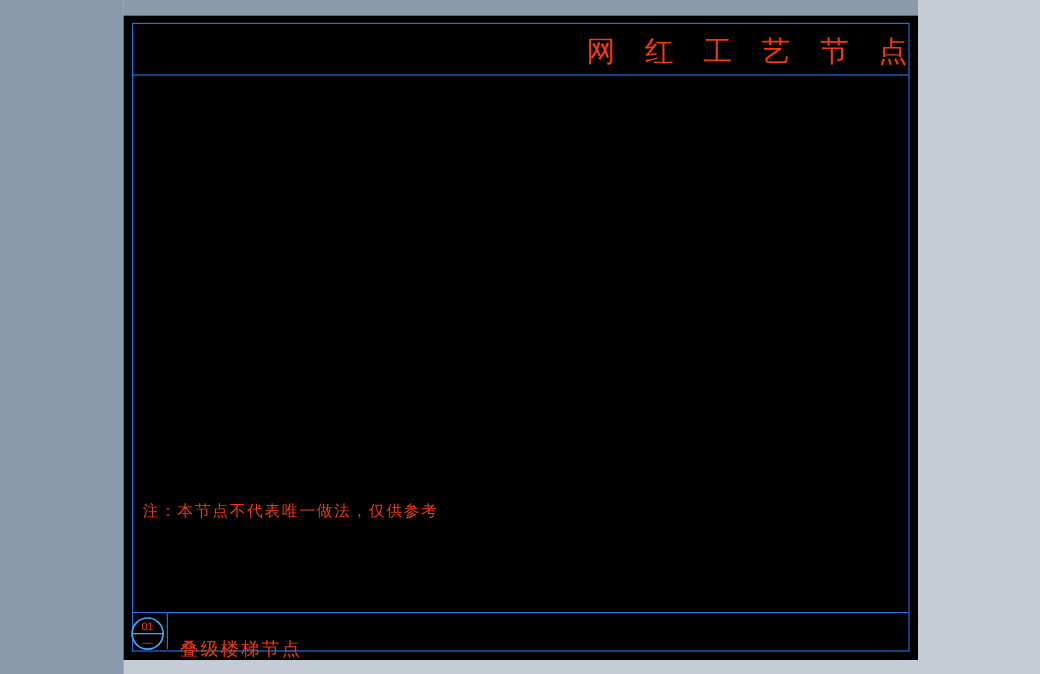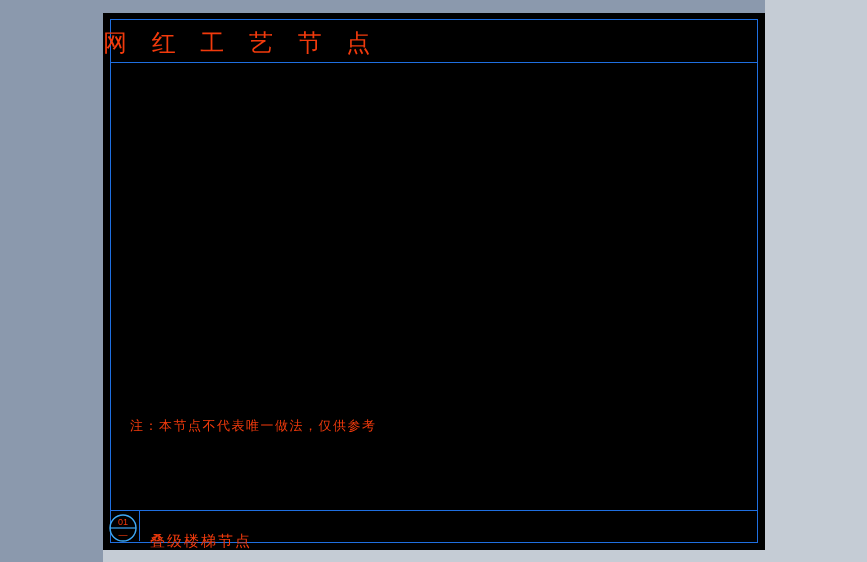--- a/index.html
+++ b/index.html
@@ -4,23 +4,23 @@
 <style>
   html,body{margin:0;padding:0;}
   body{background:#c5ccd5;font-family:"Liberation Sans", sans-serif;}
   .stage{position:relative;width:867px;height:562px;overflow:hidden;background:#c5ccd5;}
   .gutter-left{position:absolute;left:0;top:0;width:103px;height:562px;background:#8b99ad;}
   .gutter-top{position:absolute;left:103px;top:0;width:662px;height:13px;background:#8b99ad;}
   .canvas{position:absolute;left:103px;top:13px;width:662px;height:537px;background:#000;}
   .frame{position:absolute;left:110px;top:19px;width:646px;height:522px;border:1px solid #1f6fe0;}
   .hline{position:absolute;background:#1f6fe0;height:1px;}
   .vline{position:absolute;background:#1f6fe0;width:1px;}
-  .title{position:absolute;left:103px;top:27px;width:662px;text-align:left;
+  .title{position:absolute;left:103px;top:27px;width:662px;text-align:right;
          color:#f23a0c;font-size:24px;letter-spacing:9px;white-space:nowrap;}
-  .note{position:absolute;left:119px;top:417px;color:#f23a0c;font-size:13px;letter-spacing:1.5px;margin-left:11px;}
+  .note{position:absolute;left:119px;top:417px;color:#f23a0c;font-size:13px;letter-spacing:1.5px;}
   .footer-label{position:absolute;left:150px;top:532px;color:#f23a0c;font-size:15px;letter-spacing:2px;}
   .bubble{position:absolute;left:105px;top:510px;}
   svg.drawing{position:absolute;left:0;top:0;}
   .overlay{z-index:3;} .under{z-index:1;}
 </style>
 </head>
 <body>
 
 <div class="stage">
   <div class="gutter-left under"></div>

